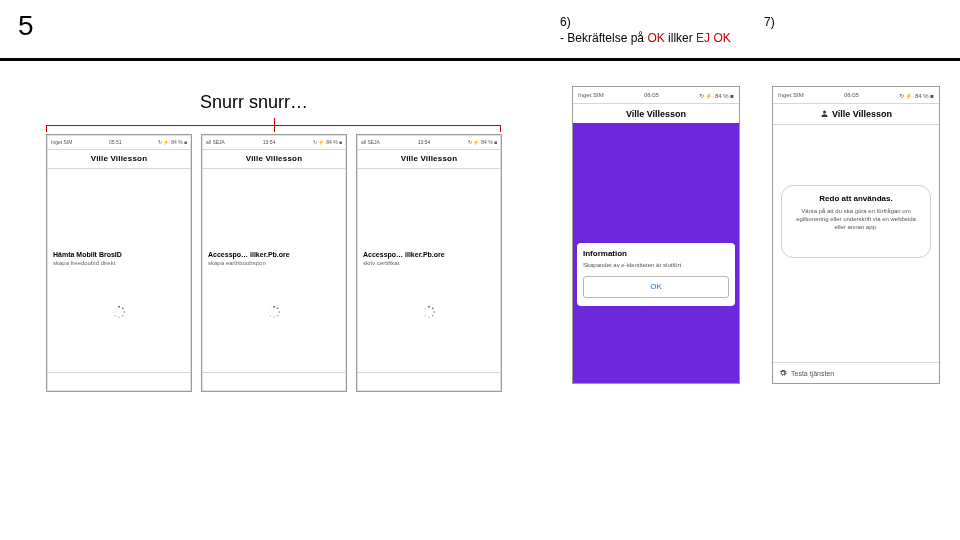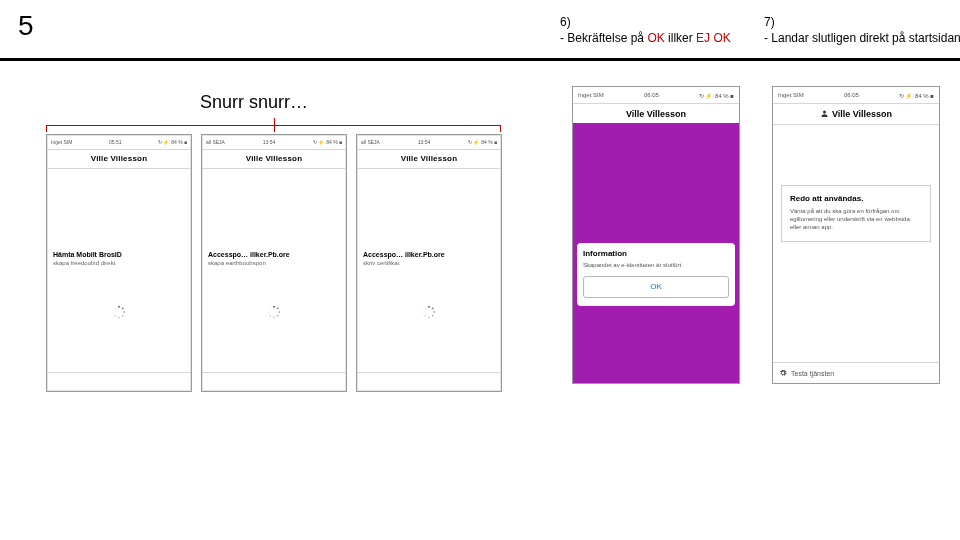--- a/index.html
+++ b/index.html
@@ -29,28 +29,28 @@
   .ph-sm .spinner{position:absolute;left:50%;top:170px;width:14px;height:14px;margin-left:-7px}
   .ph-sm .footer{position:absolute;left:0;right:0;bottom:0;height:18px;border-top:1px solid #d6d6d6}
 
   
   .ph-bg{position:absolute;width:166px;height:296px;border:1px solid #9a9a9a;background:#fff}
   .ph-bg .status{height:16px;border-bottom:1px solid #d6d6d6;display:flex;align-items:center;justify-content:space-between;padding:0 5px;font-size:6px;color:#555}
   .ph-bg .title{height:20px;border-bottom:1px solid #d6d6d6;font-weight:bold;font-size:9px;text-align:center;line-height:20px}
   .ph-bg .footer{position:absolute;left:0;right:0;bottom:0;height:20px;border-top:1px solid #d6d6d6;font-size:7px;color:#555;display:flex;align-items:center;padding-left:6px;gap:4px}
 
   
-  .modal-body{position:absolute;left:0;right:0;top:36px;bottom:0;background:#a21caf}
+  .modal-body{position:absolute;left:0;right:0;top:36px;bottom:0;background:#6d28d9}
   .sheet{position:absolute;left:4px;right:4px;top:120px;background:#fff;border-radius:4px;padding:6px 6px 8px}
   .sheet h4{margin:0 0 4px;font-size:8px;font-weight:bold}
   .sheet p{margin:0 0 8px;font-size:6px;color:#555}
   .sheet .okbtn{border:1px solid #b8b8b8;border-radius:3px;height:20px;line-height:20px;text-align:center;font-size:8px;color:#2b6fb3}
 
   
-  .card7{position:absolute;left:8px;right:8px;top:98px;border:1px solid #cfcfcf;border-radius:0;padding:8px 8px 10px;text-align:left}
+  .card7{position:absolute;left:8px;right:8px;top:98px;border:1px solid #cfcfcf;border-radius:12px;padding:8px 8px 26px;text-align:center}
   .card7 h4{margin:0 0 4px;font-size:8px;font-weight:bold}
   .card7 p{margin:0;font-size:6px;color:#555;line-height:1.35}
   .title .usericon{display:inline-block;vertical-align:middle;margin-right:3px}
   .cog{width:8px;height:8px}
 
   
   .spinner svg{width:14px;height:14px}
 </style>
 </head>
 <body>
@@ -59,21 +59,20 @@
 
   <div class="slide-num">5</div>
 
   <div class="heading" style="top:14px;left:560px;width:200px">
     <span>6)</span><br>
     <span>- Bekräftelse på </span><span class="ok">OK</span><span> illker </span><span class="ok">EJ OK</span>
   </div>
 
   <div class="heading" style="top:14px;left:764px;width:200px">
     <span>7)</span><br>
-    <span>- Landar slutligen direkt på startsidan</span>
   </div>
 
   <div class="hr"></div>
 
   <div class="snurr">Snurr snurr…</div>
 
   <div class="bracket">
     <span class="up"></span>
       <span class="tick t1"></span>
       <span class="tick t2"></span>

